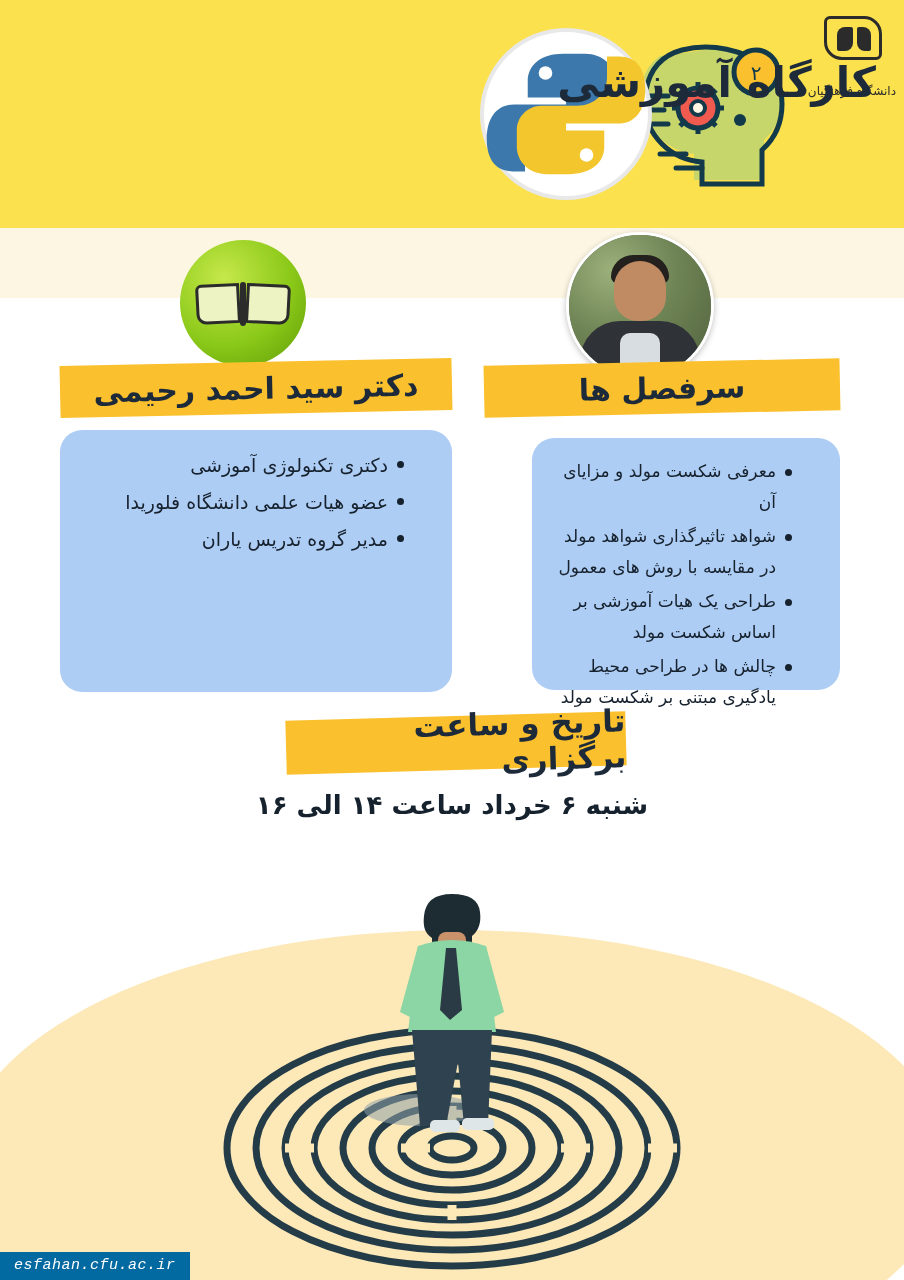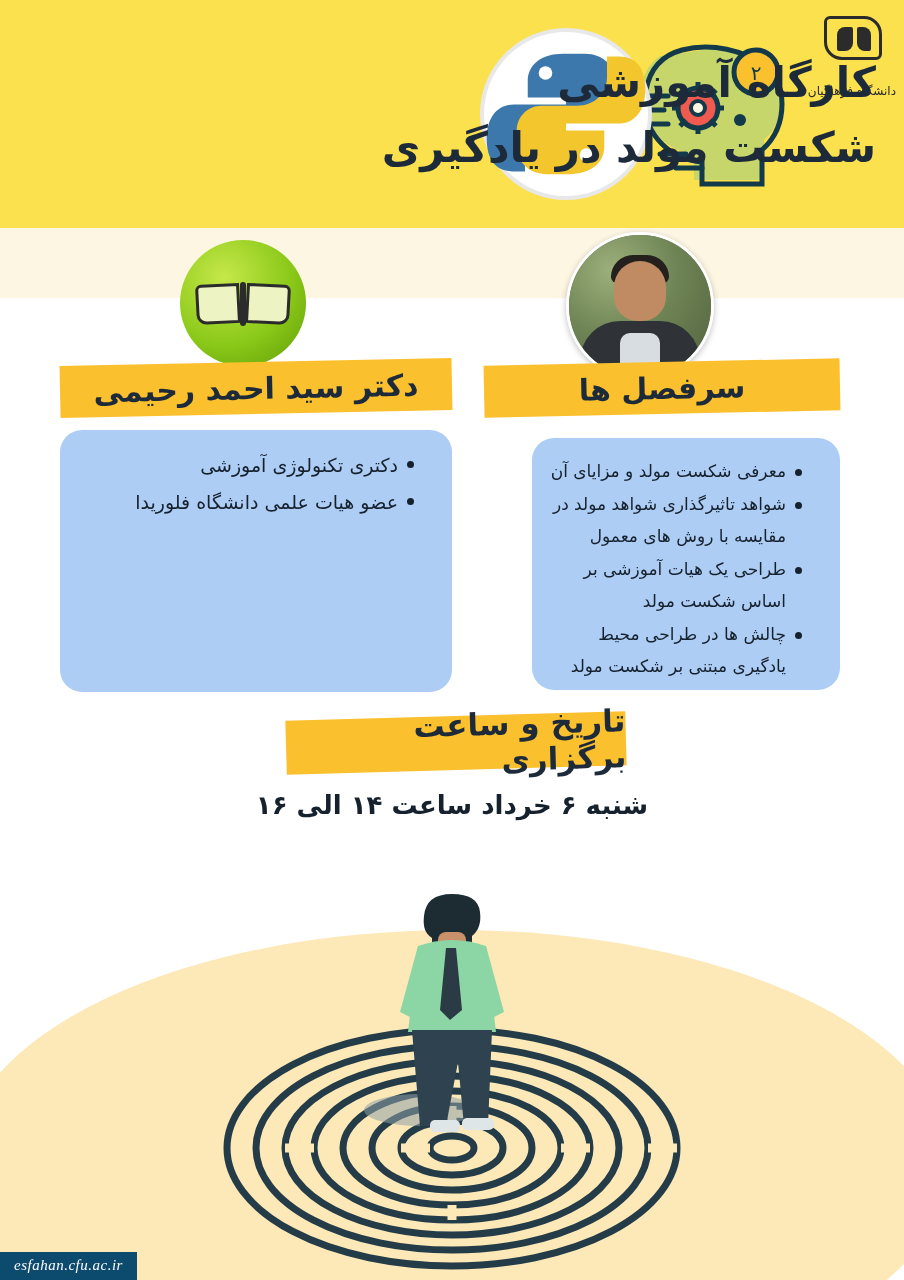--- a/index.html
+++ b/index.html
@@ -190,21 +190,21 @@
     transform: rotate(-1.2deg);
   }
   .ribbon.speaker { top: 362px; right: 452px; width: 392px; }
   .ribbon.topics  { top: 362px; right: 64px;  width: 356px; }
 
   
   .card {
     position: absolute;
     background: #aecdf4;
     border-radius: 22px;
-    padding: 18px 32px 18px 18px;
+    padding: 18px 42px 18px 18px;
     box-sizing: border-box;
     color: #16212e;
     font-size: 19px;
     line-height: 1.85;
   }
   .card.speaker { top: 430px; right: 452px; width: 392px; height: 262px; }
   .card.topics  { top: 438px; right: 64px;  width: 308px; height: 252px; }
   .card ul {
     margin: 0;
     padding: 0 22px 0 0;
@@ -258,27 +258,27 @@
     left: -40px; bottom: -120px;
     width: 990px; height: 470px;
     border-radius: 50%;
     background: #fde9b8;
   }
 
   
   .url-badge {
     position: absolute;
     left: 0; bottom: 0;
-    background: #0c4a6e;
+    background: #0369a1;
     color: #ffffff;
     font-size: 15px;
     padding: 5px 14px 6px;
     letter-spacing: .5px;
     direction: ltr;
-    font-family: Liberation Serif, serif;
+    font-family: Liberation Mono, monospace;
     font-style: italic;
   }
 </style>
 </head>
 <body>
 
 <div class="poster">
 
   <div class="banner">
 
@@ -318,21 +318,20 @@
       <svg viewBox="0 0 120 120" width="164" height="164">
         <path d="M58 16 c-16 0 -26 8 -26 20 l0 12 l28 0 l0 5 l-38 0 c-12 0 -20 9 -20 25 c0 16 7 24 19 24 l9 0 l0 -15 c0 -12 9 -21 22 -21 l26 0 c10 0 18 -8 18 -18 l0 -12 c0 -11 -9 -20 -22 -20 z" fill="#3c78ab"></path>
         <circle cx="45" cy="30" r="5" fill="#ffffff"></circle>
         <path d="M62 104 c16 0 26 -8 26 -20 l0 -12 l-28 0 l0 -5 l38 0 c12 0 20 -9 20 -25 c0 -16 -7 -24 -19 -24 l-9 0 l0 15 c0 12 -9 21 -22 21 l-26 0 c-10 0 -18 8 -18 18 l0 12 c0 11 9 20 22 20 z" fill="#f2c62c"></path>
         <circle cx="75" cy="90" r="5" fill="#ffffff"></circle>
       </svg>
     </div>
 
     <div class="banner-title">
       <span>کارگاه آموزشی</span>
-      <span class="l2">شکست مولد در یادگیری</span>
     </div>
   </div>
 
   <div class="cream-strip"></div>
 
   <div class="speaker-photo">
     <div class="bg-blur"></div>
     <div class="body"></div>
     <div class="shirt"></div>
     <div class="hair"></div>
@@ -345,20 +344,21 @@
     <div class="spine"></div>
   </div>
 
   <div class="ribbon speaker">دکتر سید احمد رحیمی</div>
   <div class="ribbon topics">سرفصل ها</div>
 
   <div class="card speaker">
     <ul>
       <li>دکتری تکنولوژی آموزشی</li>
       <li>عضو هیات علمی دانشگاه فلوریدا</li>
+      <li>مدیر گروه تدریس یاران</li>
     </ul>
   </div>
 
   <div class="card topics">
     <ul>
       <li>معرفی شکست مولد و مزایای آن</li>
       <li>شواهد تاثیرگذاری شواهد مولد در مقایسه با روش های معمول</li>
       <li>طراحی یک هیات آموزشی بر اساس شکست مولد</li>
       <li>چالش ها در طراحی محیط یادگیری مبتنی بر شکست مولد</li>
     </ul>

